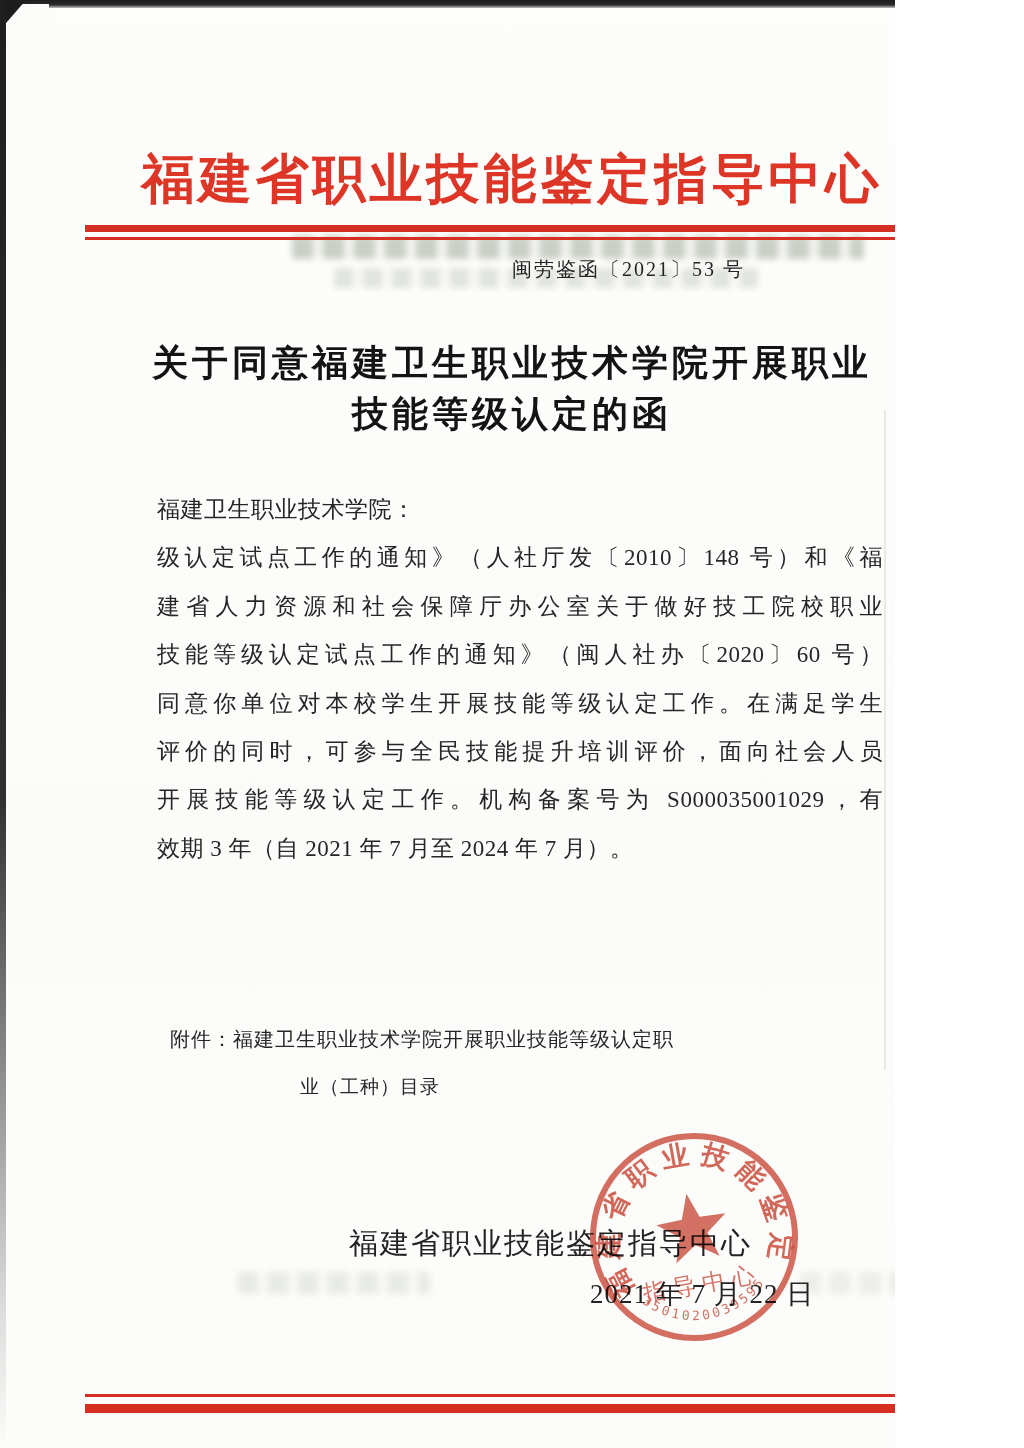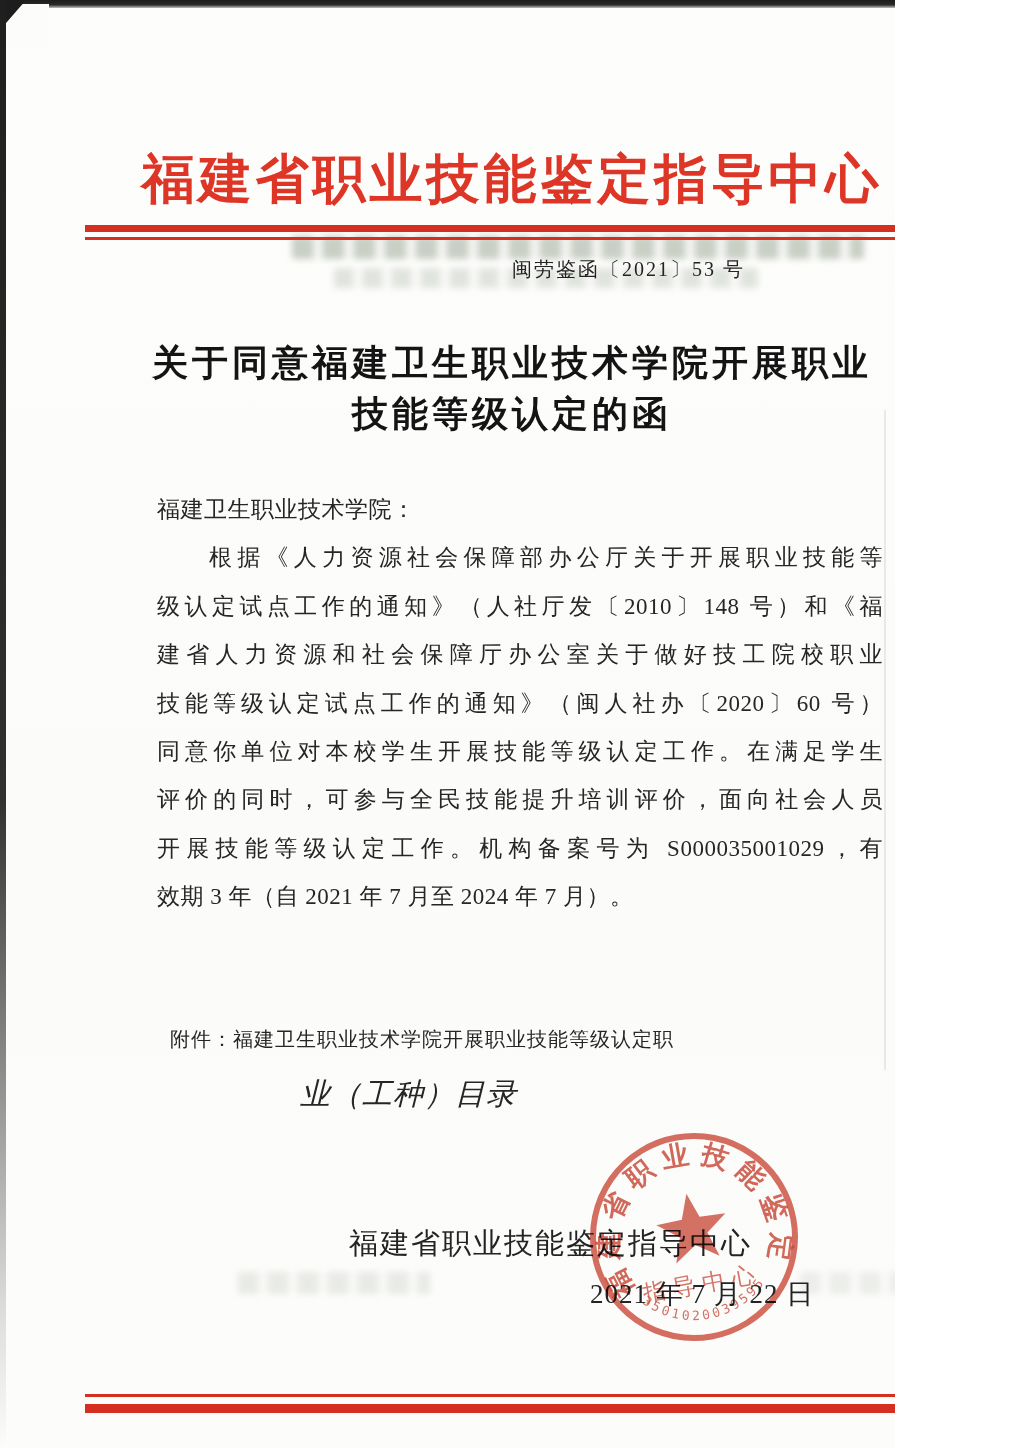--- a/index.html
+++ b/index.html
@@ -61,21 +61,21 @@
   
   .body-block{
     position:absolute;top:486px;left:157px;width:726px;
     font-size:23px;line-height:48.4px;color:#262626;letter-spacing:.5px;
   }
   .body-block .j{text-align:justify;text-align-last:justify;}
   .body-block .indent{text-indent:52px;}
   .attach-line1{position:absolute;top:1026px;left:170px;width:720px;
     font-size:20px;letter-spacing:1px;color:#262626;white-space:nowrap;}
   .attach-line2{position:absolute;top:1074px;left:300px;
-    font-size:30px;letter-spacing:1px;color:#262626;white-space:nowrap;font-style:italic;}
+    font-size:19px;letter-spacing:1px;color:#262626;white-space:nowrap;}
   
   .signature{position:absolute;top:1224px;right:143px;
     font-size:29px;letter-spacing:2px;color:#232323;white-space:nowrap;}
   .date-line{position:absolute;top:1276px;left:520px;width:364px;text-align:center;
     font-size:27px;letter-spacing:1px;color:#232323;white-space:nowrap;}
   
   .seal{position:absolute;top:1126px;left:583px;width:222px;height:222px;
     mix-blend-mode:multiply;opacity:.92;transform:rotate(-10deg);}
 </style>
 </head>
@@ -95,21 +95,20 @@
   <div class="rule rule-thin-top"></div>
   <div class="doc-number">闽劳鉴函〔2021〕53 号</div>
 
   <div class="letter-title">
     <div>关于同意福建卫生职业技术学院开展职业</div>
     <div>技能等级认定的函</div>
   </div>
 
   <div class="body-block">
     <div>福建卫生职业技术学院：</div>
-    <div class="j indent">根据《人力资源社会保障部办公厅关于开展职业技能等</div>
     <div class="j">级认定试点工作的通知》（人社厅发〔2010〕148 号）和《福</div>
     <div class="j">建省人力资源和社会保障厅办公室关于做好技工院校职业</div>
     <div class="j">技能等级认定试点工作的通知》（闽人社办〔2020〕60 号）</div>
     <div class="j">同意你单位对本校学生开展技能等级认定工作。在满足学生</div>
     <div class="j">评价的同时，可参与全民技能提升培训评价，面向社会人员</div>
     <div class="j">开展技能等级认定工作。机构备案号为 S000035001029，有</div>
     <div>效期 3 年（自 2021 年 7 月至 2024 年 7 月）。</div>
   </div>
 
   <div class="attach-line1">附件：福建卫生职业技术学院开展职业技能等级认定职</div>

